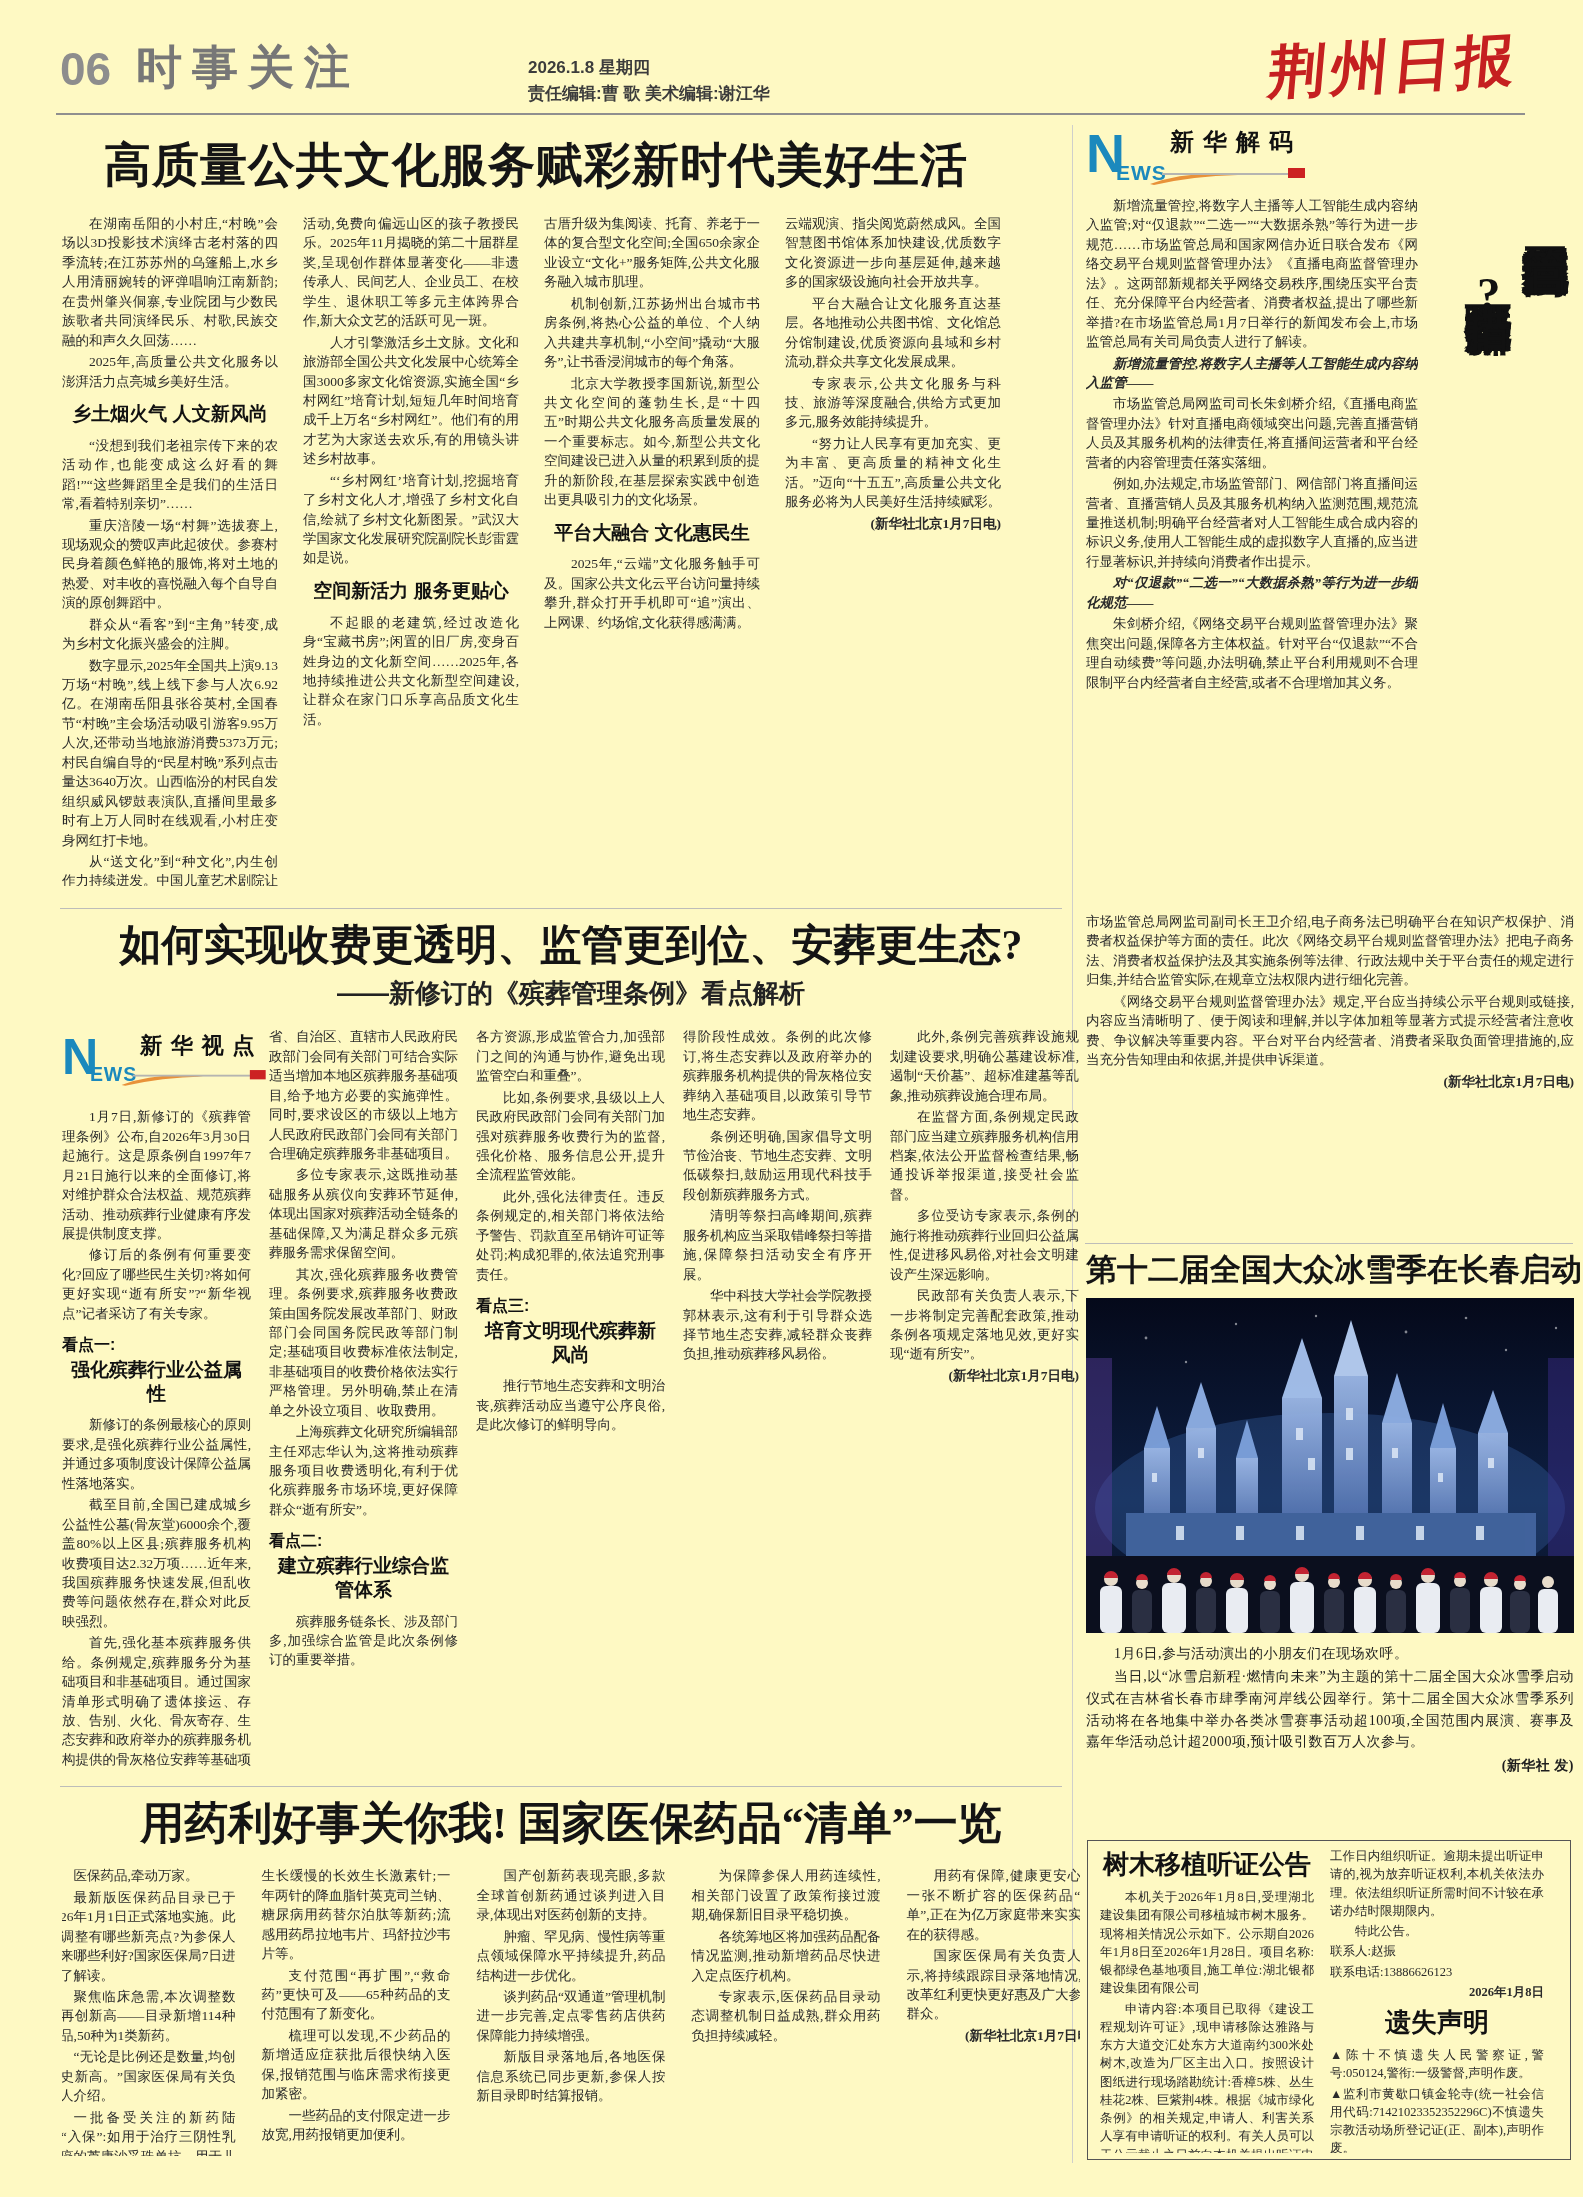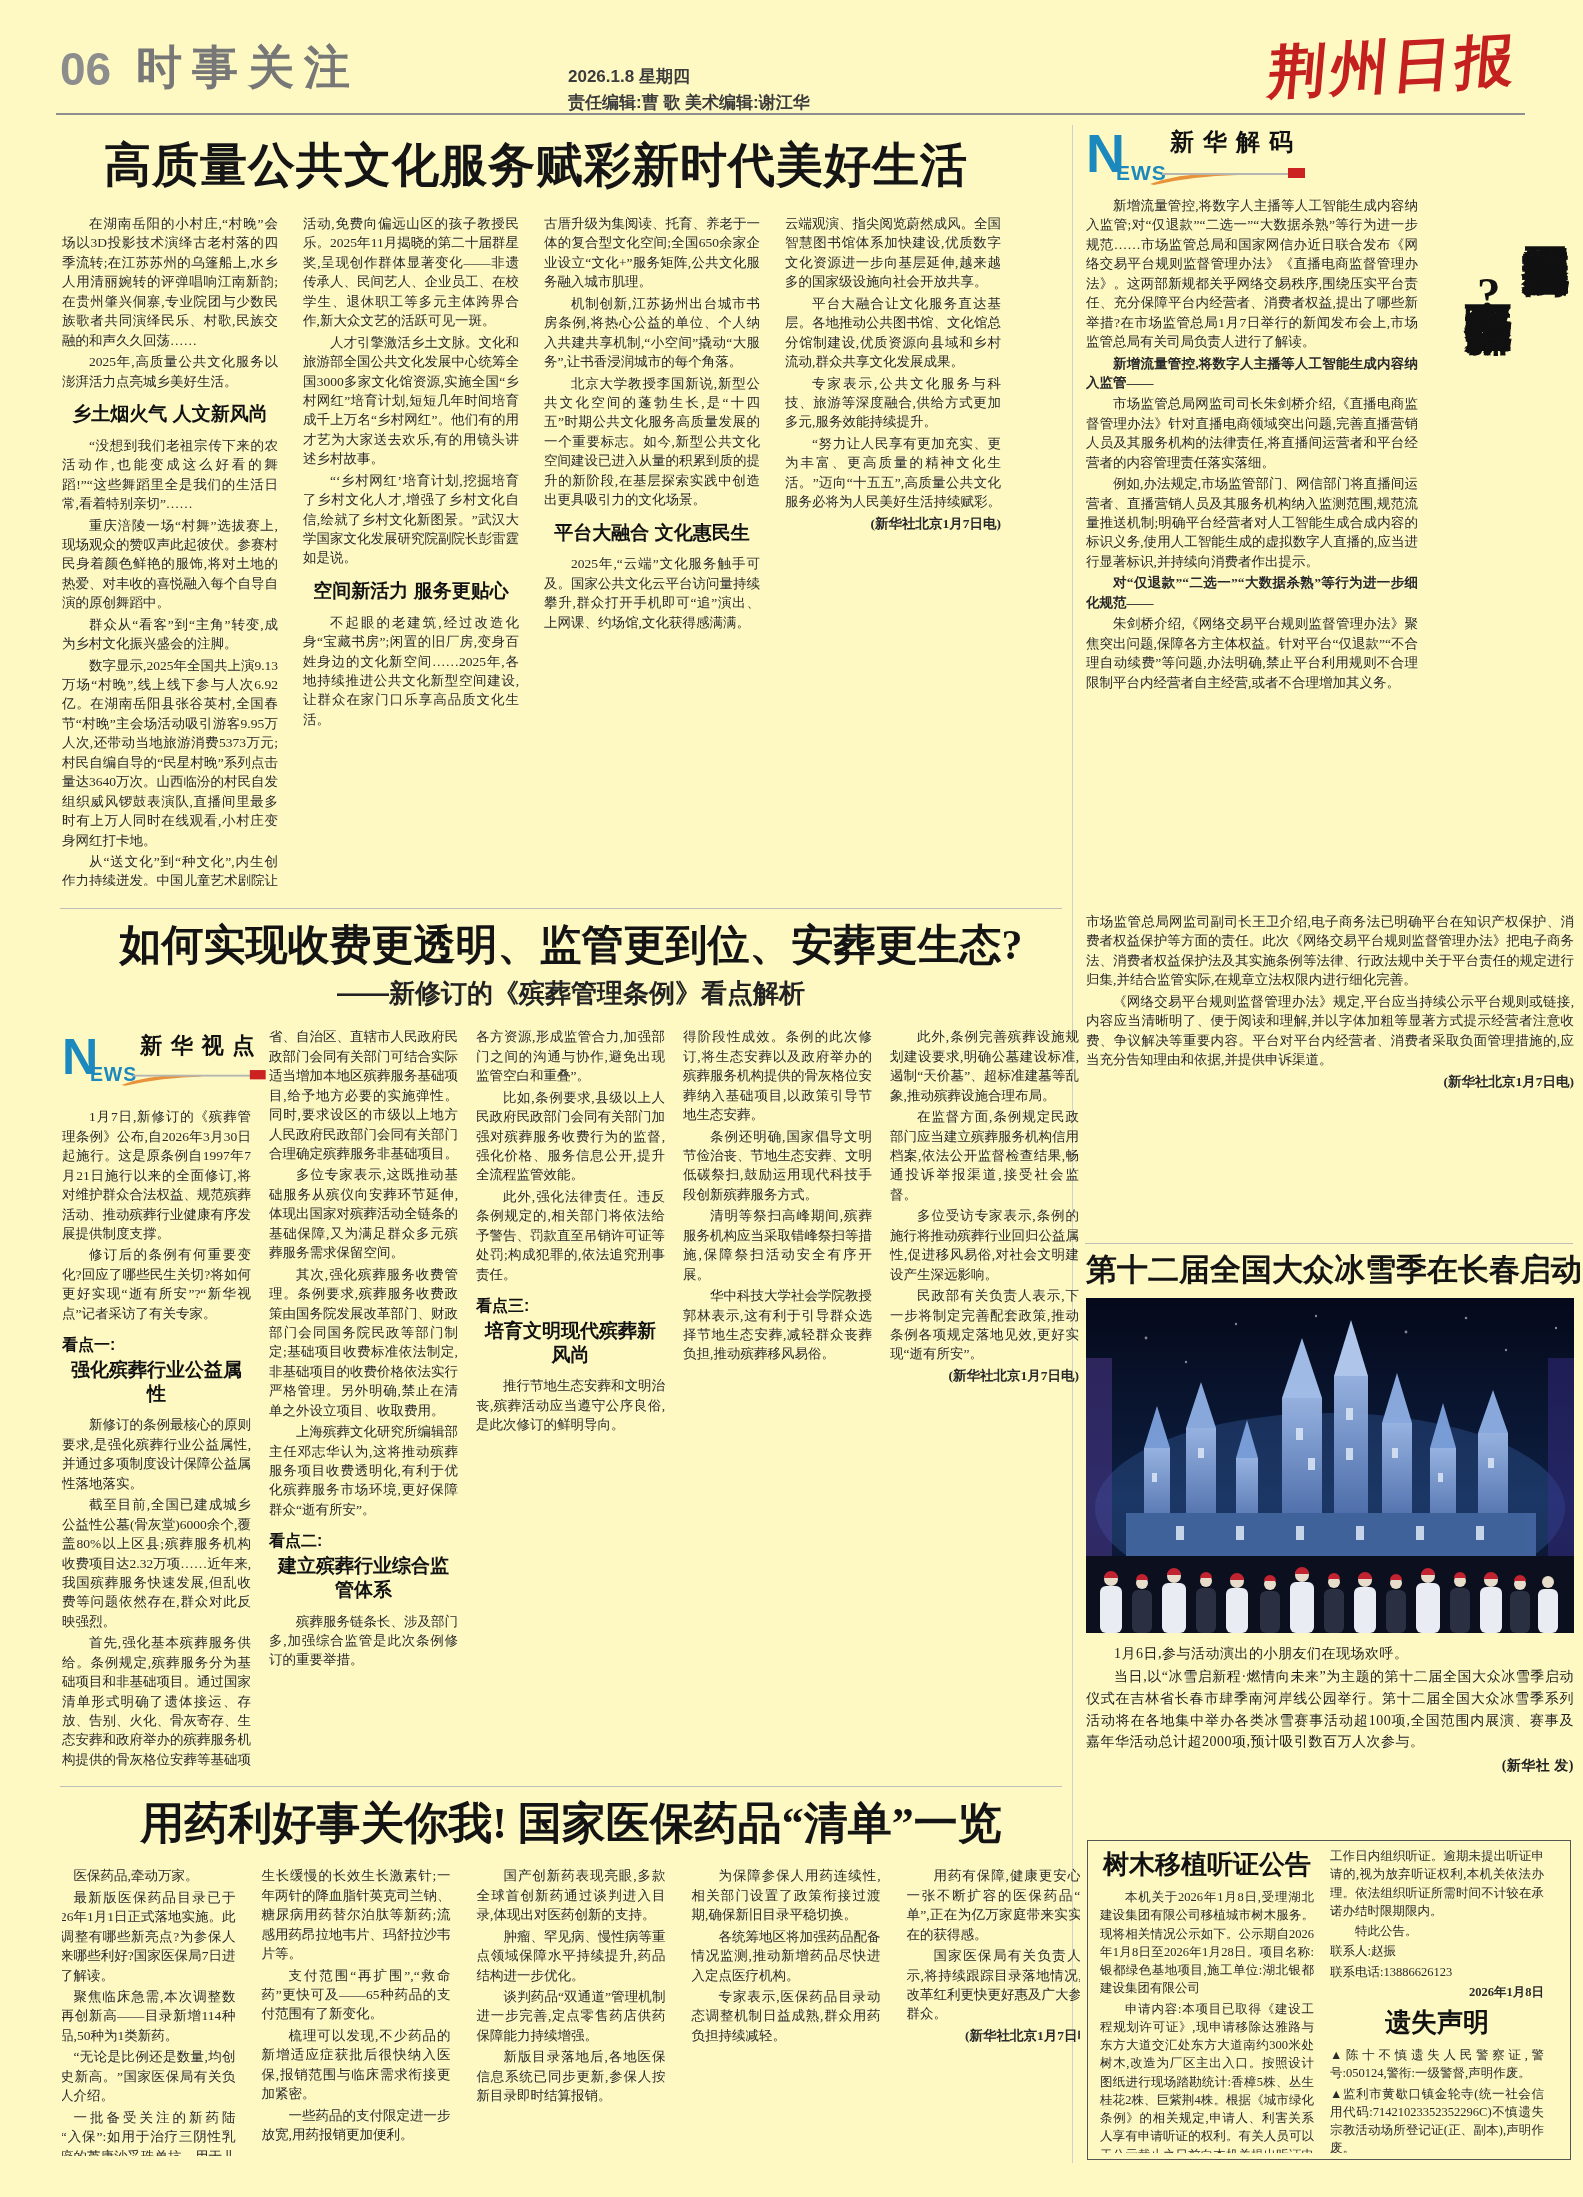--- a/index.html
+++ b/index.html
@@ -2,33 +2,33 @@
 <html><head>
 <meta charset="utf-8">
 <style>
   html,body{margin:0;padding:0;background:#e8e8e4;}
   .paper{position:relative;width:1583px;height:2197px;background:#fef9c3;overflow:hidden;
          font-family:"Liberation Serif","DejaVu Serif",serif;color:#262626;}
   
   .hdr{position:absolute;left:58px;top:44px;width:1467px;height:66px;}
   .pgnum{position:absolute;left:2px;top:2px;font:700 46px/1 "Liberation Sans","DejaVu Sans",sans-serif;color:#8d8d8d;}
   .pgsec{position:absolute;left:78px;top:0px;font:900 46px/1 "Liberation Sans","DejaVu Sans",sans-serif;color:#777;letter-spacing:10px;}
-  .hdate{position:absolute;left:470px;top:20px;font:700 17px/1.5 "Liberation Sans","DejaVu Sans",sans-serif;color:#3c3c3c;margin-left:40px;}
+  .hdate{position:absolute;left:470px;top:11px;font:700 17px/1.5 "Liberation Sans","DejaVu Sans",sans-serif;color:#3c3c3c;}
   .masthead{position:absolute;right:8px;top:-6px;font:900 58px/1 "Liberation Serif",serif;color:#c52020;
             transform:skewX(-8deg) rotate(-3deg);letter-spacing:4px;}
   .hdr-rule{position:absolute;left:56px;top:113px;width:1469px;height:2px;background:#8f8f8f;}
   .vrule{position:absolute;left:1072px;top:125px;width:1px;height:2038px;background:#cfcfcb;}
   .hrule1{position:absolute;left:60px;top:908px;width:1002px;height:1px;background:#bdbdb9;}
   .hrule2{position:absolute;left:60px;top:1786px;width:1002px;height:1px;background:#bdbdb9;}
   .hrule3{position:absolute;left:1085px;top:1243px;width:488px;height:1px;background:#bdbdb9;}
   
   .bp{margin:0 0 2px 0;font-size:13.5px;line-height:1.44;text-align:justify;text-indent:2em;color:#2a2a2a;}
   .bp.ni{text-indent:0;}
   .bp.credit{text-align:right;font-weight:bold;text-indent:0;}
-  .bp.bold{font-weight:bold;}
+  .bp.bold{font-weight:bold;font-style:italic;}
   .sub{font:700 19px/1.2 "Liberation Sans","DejaVu Sans",sans-serif;color:#111;text-align:center;margin:12px 0 10px;}
   .kick{font:700 16px/1.3 "Liberation Sans","DejaVu Sans",sans-serif;color:#111;margin-top:12px;text-indent:0;}
   .sub2{font:700 19px/1.25 "Liberation Sans","DejaVu Sans",sans-serif;color:#111;text-align:center;margin:2px 0 10px;}
   
   .nlogo{position:relative;width:225px;height:64px;}
   .nN{position:absolute;left:0;top:0;font:900 54px/1 "Liberation Sans","DejaVu Sans",sans-serif;color:#1b89bd;}
   .nEWS{position:absolute;left:30px;top:36px;font:900 21px/1 "Liberation Sans","DejaVu Sans",sans-serif;color:#1b89bd;letter-spacing:1px;}
   .ntitle{position:absolute;left:84px;top:4px;font:700 24px/1 "Liberation Serif",serif;color:#111;letter-spacing:9px;white-space:nowrap;}
   .nline{position:absolute;left:76px;top:47px;width:138px;height:2px;background:#b5b5b1;}
   .nsq{position:absolute;left:202px;top:42px;width:17px;height:10px;background:#cc2222;}

